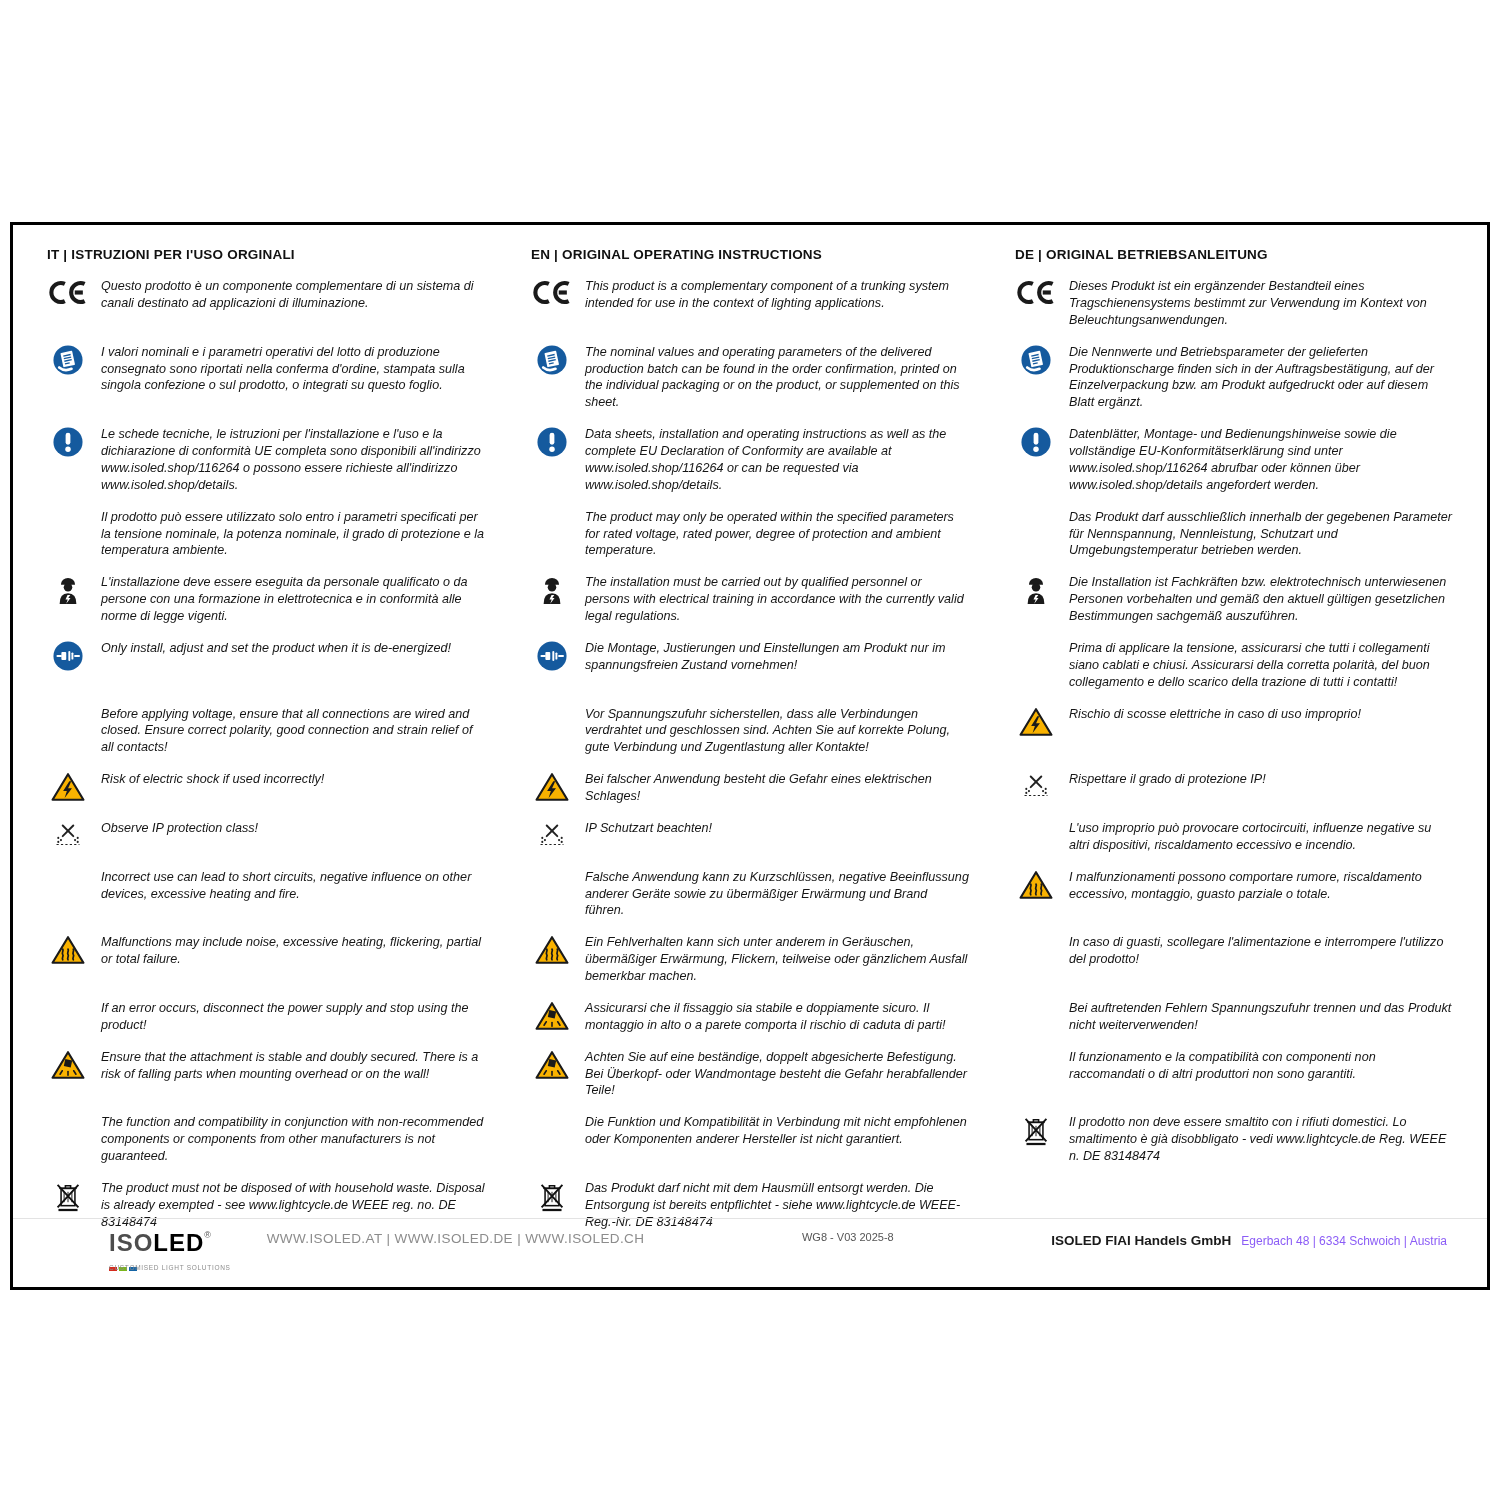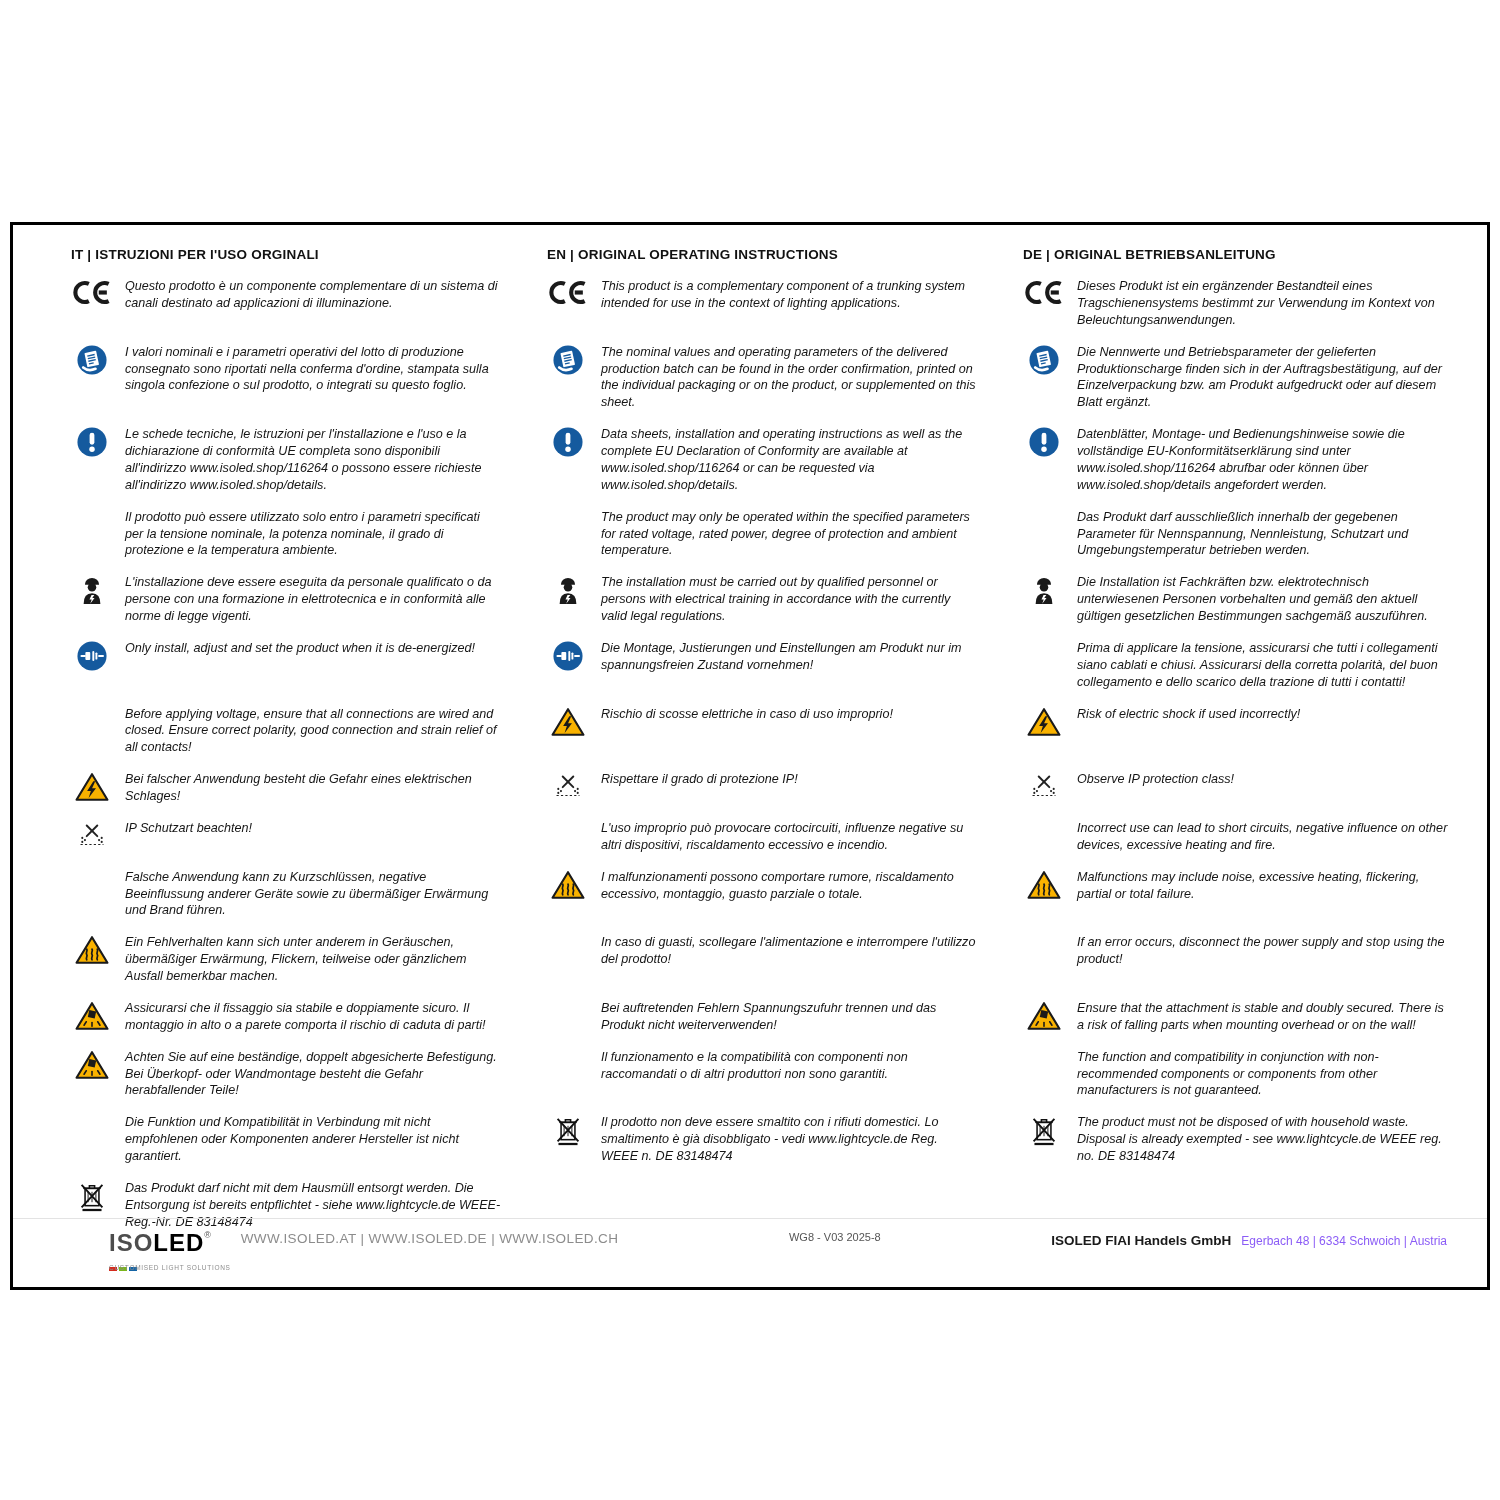--- a/index.html
+++ b/index.html
@@ -11,21 +11,20 @@
     color: #111;
     position: relative;
   }
   .sheet {
     position: absolute;
     left: 10px; top: 222px;
     width: 1480px; height: 1068px;
     border: 3px solid #000;
     background: #fff;
     overflow: hidden;
-    padding-left: 24px;
   }
   .grid {
     display: grid;
     grid-template-columns: repeat(3, 1fr);
     column-gap: 46px;
     padding: 22px 34px 0 34px;
   }
   .col-header {
     font-weight: bold;
     font-size: 13.5px;
@@ -65,21 +64,21 @@
   .logo-text { font-size: 24px; line-height: 1; letter-spacing: 1px; }
   .logo-text .iso { color: #4d4d4d; font-weight: 600; }
   .logo-text .led { color: #000; font-weight: 800; }
   .logo-text .reg { font-size: 9px; vertical-align: top; color: #555; }
   .logo-sq { margin-top: 3px; height: 4px; }
   .logo-sq i { display: inline-block; width: 8px; height: 4px; margin-right: 2px; }
   .logo-sq .r { background: #d42b1e; }
   .logo-sq .g { background: #7ab51d; }
   .logo-sq .b { background: #1464a5; }
   .tagline { font-size: 6.5px; color: #8d8d8d; letter-spacing: 0.7px; margin-top: 3px; }
-  .websites { margin-left: 10px; color: #8c8c8c; font-size: 13.5px; letter-spacing: 0.4px; white-space: nowrap; }
+  .websites { margin-left: 36px; color: #8c8c8c; font-size: 13.5px; letter-spacing: 0.4px; white-space: nowrap; }
   .doccode { margin-left: auto; margin-right: auto; color: #555; font-size: 11px; white-space: nowrap; }
   .company { white-space: nowrap; }
   .company-name { font-weight: bold; font-size: 13.5px; color: #1a1a1a; }
   .company-addr { color: #8b5cf6; font-size: 12px; margin-left: 10px; }
 </style>
 </head>
 <body>
 
 <div class="sheet">
 
@@ -289,20 +288,24 @@
         </div>
         <div class="text">Die Montage, Justierungen und Einstellungen am Produkt nur im spannungsfreien Zustand vornehmen!</div>
       </div>
       <div class="cell">
         <div class="icon-box"></div>
         <div class="text">Prima di applicare la tensione, assicurarsi che tutti i collegamenti siano cablati e chiusi. Assicurarsi della corretta polarità, del buon collegamento e dello scarico della trazione di tutti i contatti!</div>
       </div>
       <div class="cell">
         <div class="icon-box"></div>
         <div class="text">Before applying voltage, ensure that all connections are wired and closed. Ensure correct polarity, good connection and strain relief of all contacts!</div>
+      </div>
+      <div class="cell">
+        <div class="icon-box"></div>
+        <div class="text">Vor Spannungszufuhr sicherstellen, dass alle Verbindungen verdrahtet und geschlossen sind. Achten Sie auf korrekte Polung, gute Verbindung und Zugentlastung aller Kontakte!</div>
       </div>
       <div class="cell">
         <div class="icon-box">
           <svg width="34" height="30" viewBox="0 0 38 34">
             <path d="M19 2.5 L36.5 31.5 H1.5 Z" fill="#f9b200" stroke="#1a1a1a" stroke-width="2.4" stroke-linejoin="round"></path>
             <path d="M20.5 10.5 L13.5 21.5 h4.2 L15.2 29.5 l8.3-11 h-4.4 l3.6-8 z" fill="#1a1a1a"></path>
           </svg>
         </div>
         <div class="text">Rischio di scosse elettriche in caso di uso improprio!</div>
       </div>

